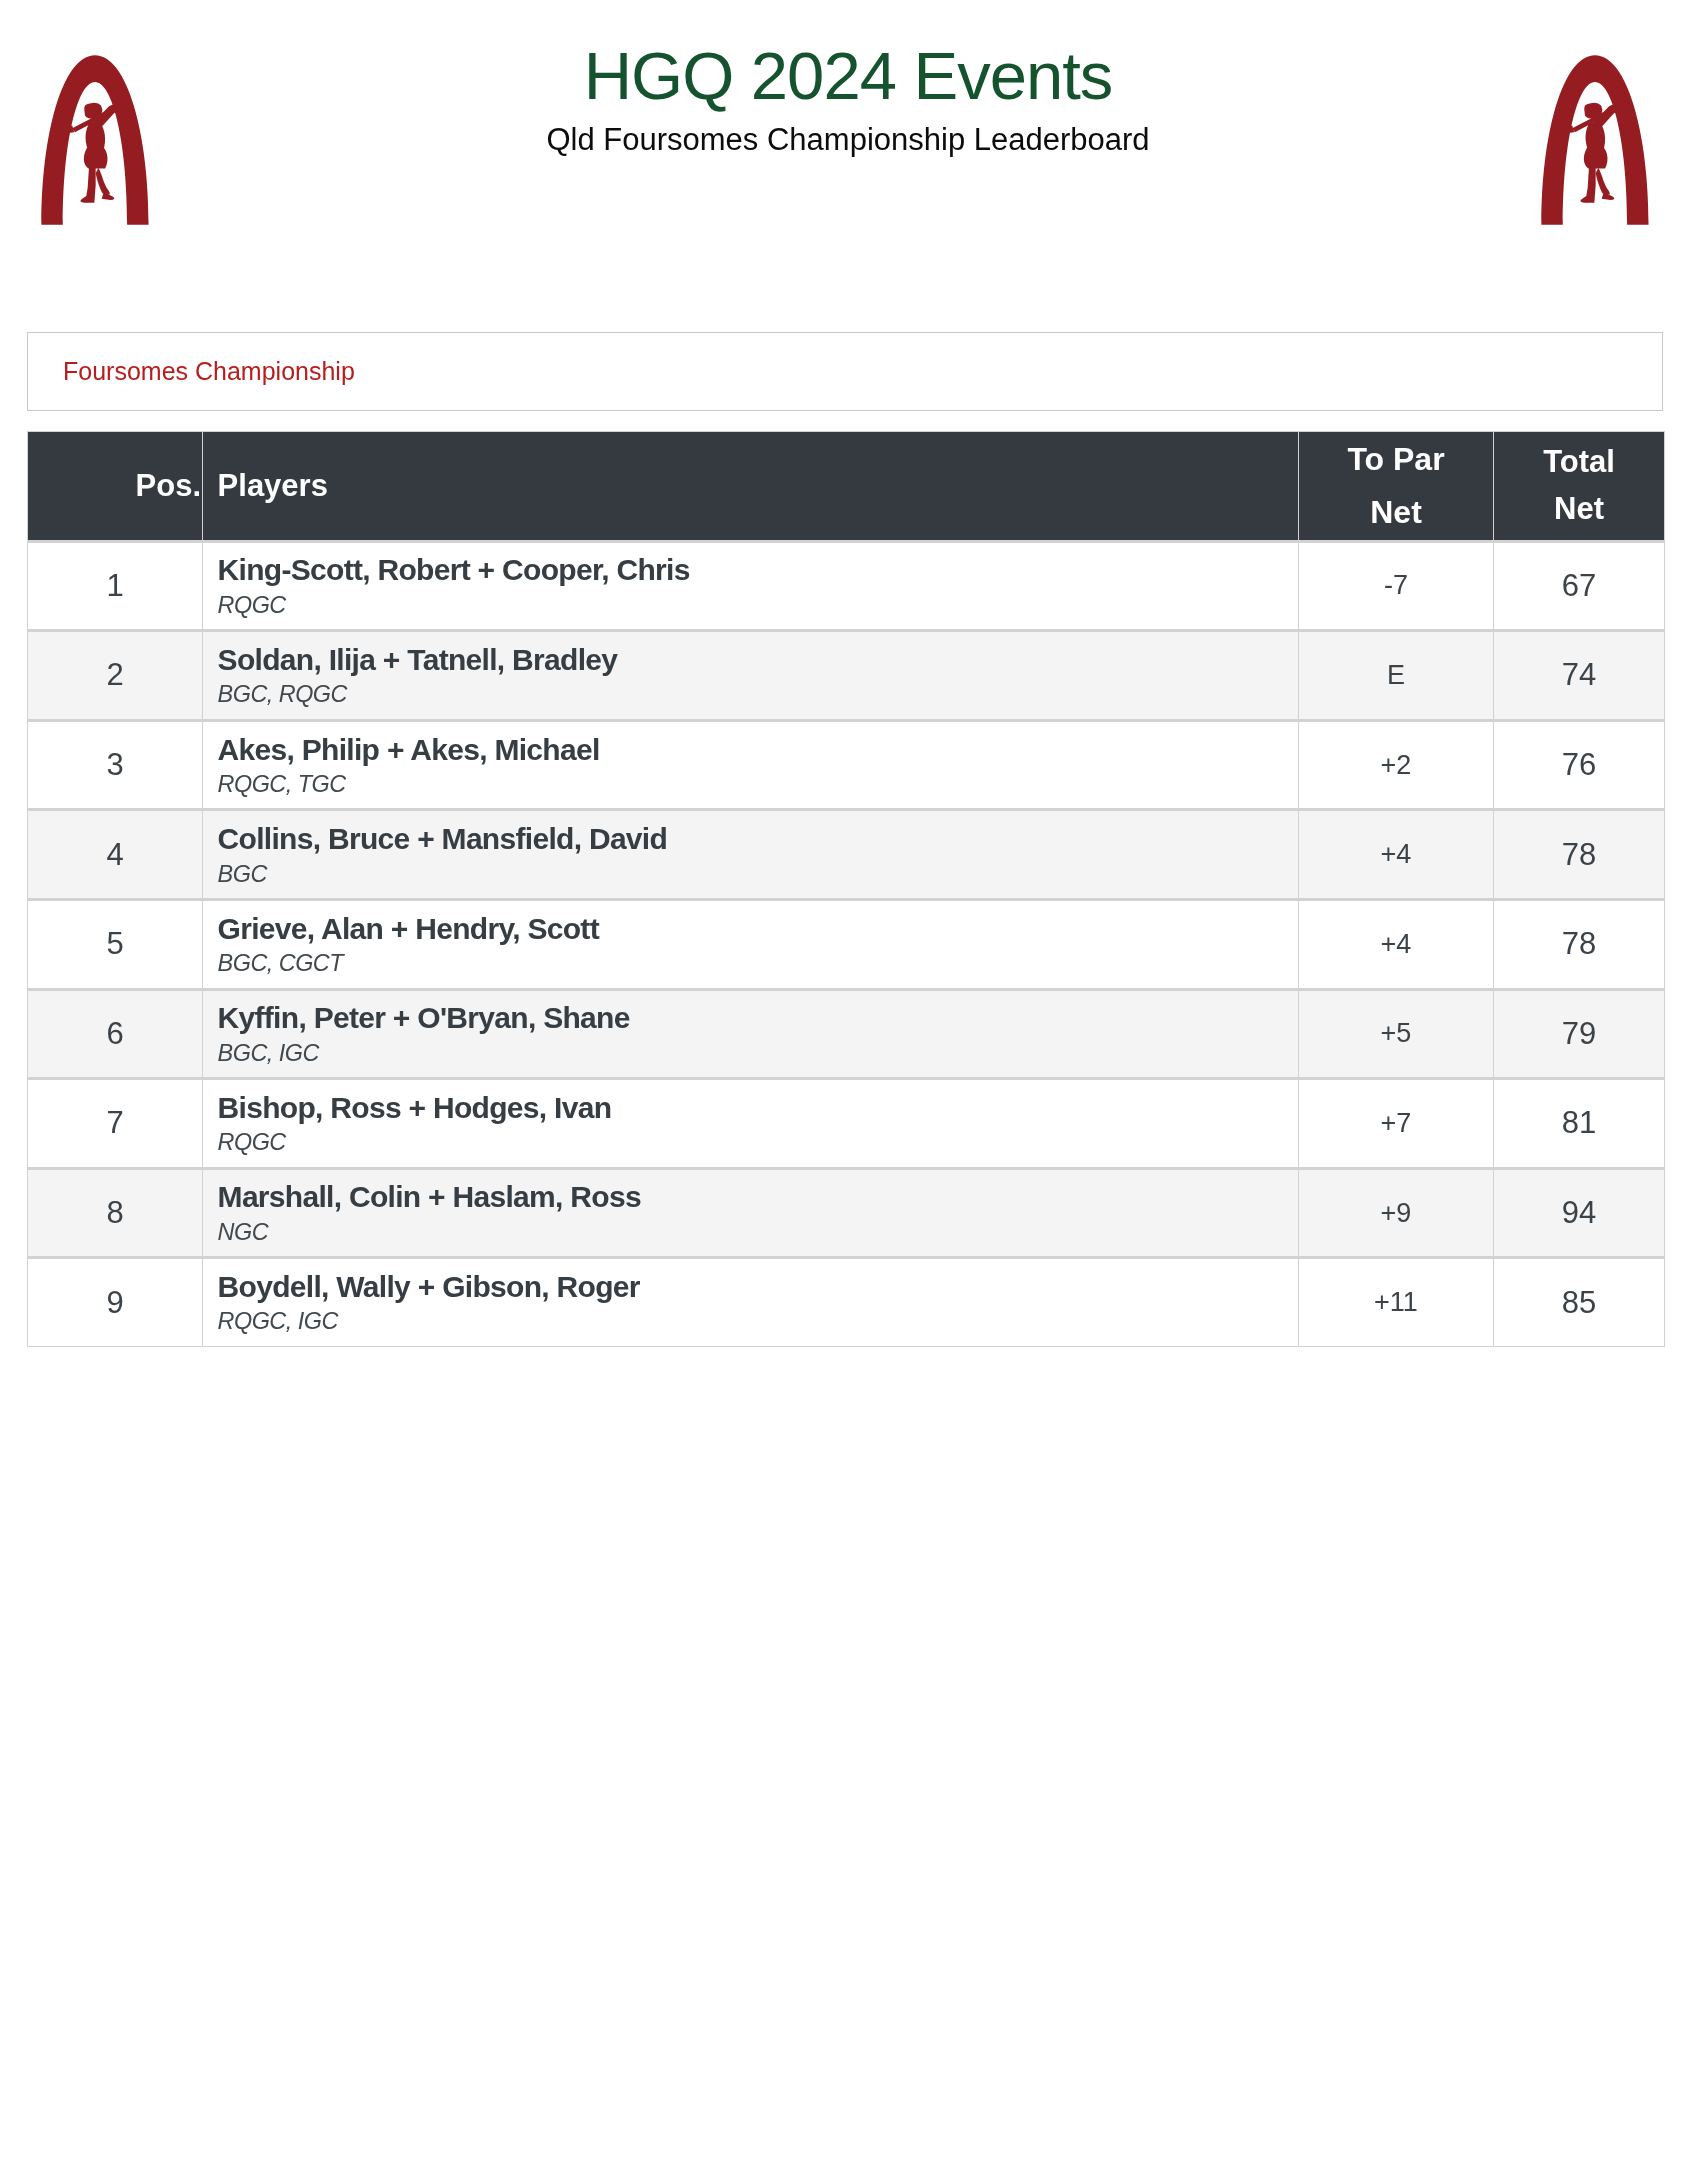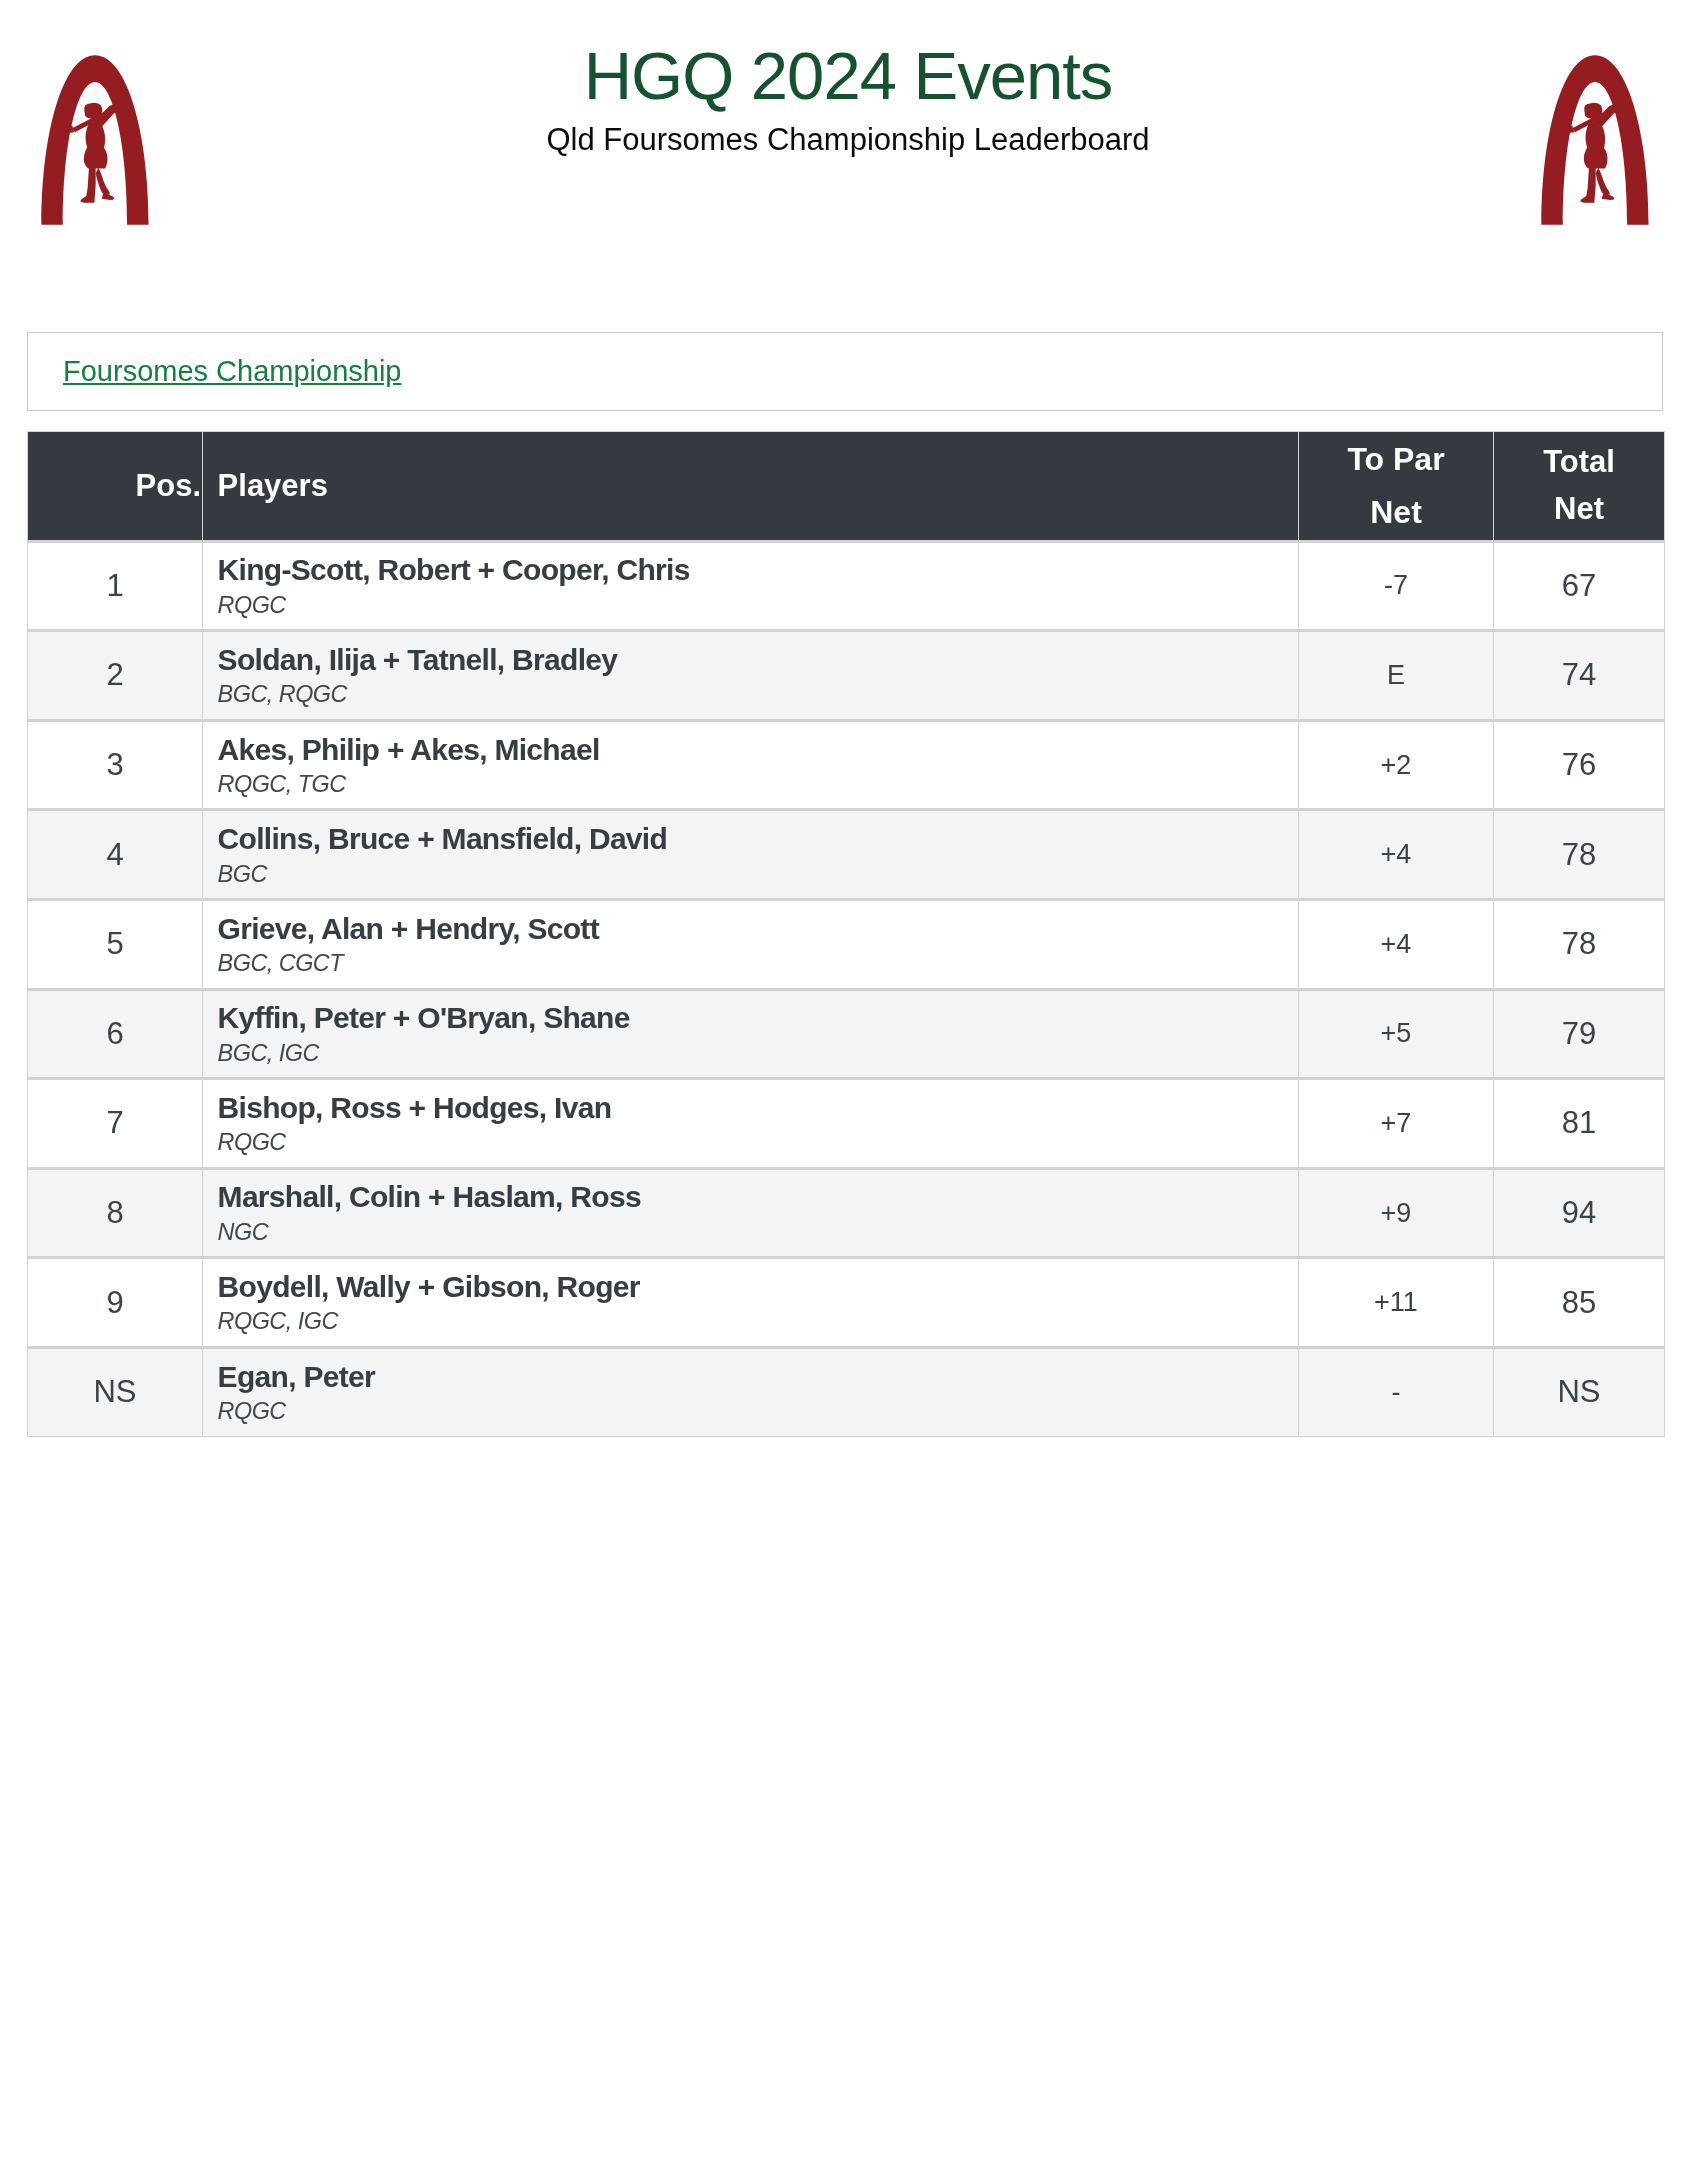--- a/index.html
+++ b/index.html
@@ -19,21 +19,21 @@
     position:absolute;top:123px;left:0;width:100%;text-align:center;
     font-size:31px;line-height:1.1;font-weight:400;color:#0c0c0c;
   }
   
   .section-box{
     position:absolute;left:27px;top:332px;width:1636px;height:79px;
     box-sizing:border-box;background:#ffffff;border:1.5px solid #c9c9c9;
     display:flex;align-items:center;
   }
   .section-box .section-title{
-    padding-left:35px;font-size:29px;color:#15803d;font-weight:400;letter-spacing:0px;text-decoration:underline;
+    padding-left:35px;font-size:25px;color:#b91c1c;font-weight:400;letter-spacing:0px;
   }
   
   .board{
     position:absolute;left:27px;top:431px;width:1637px;
     border-collapse:collapse;table-layout:fixed;
   }
   .board,,
   .board th,.board td{box-sizing:border-box;}
   .board th,.board td{border:1.5px solid #d2d2d4;}
   .board{border:1.5px solid #c6c6c8;}
@@ -198,24 +198,15 @@
     </tr>
     <tr>
       <td class="c-pos">9</td>
       <td class="c-players">
         <div class="pname">Boydell, Wally + Gibson, Roger</div>
         <div class="pclub">RQGC, IGC</div>
       </td>
       <td class="c-topar">+11</td>
       <td class="c-total">85</td>
     </tr>
-    <tr>
-      <td class="c-pos">NS</td>
-      <td class="c-players">
-        <div class="pname">Egan, Peter</div>
-        <div class="pclub">RQGC</div>
-      </td>
-      <td class="c-topar">-</td>
-      <td class="c-total">NS</td>
-    </tr>
   </tbody>
 </table>
 
 
 </body></html>

